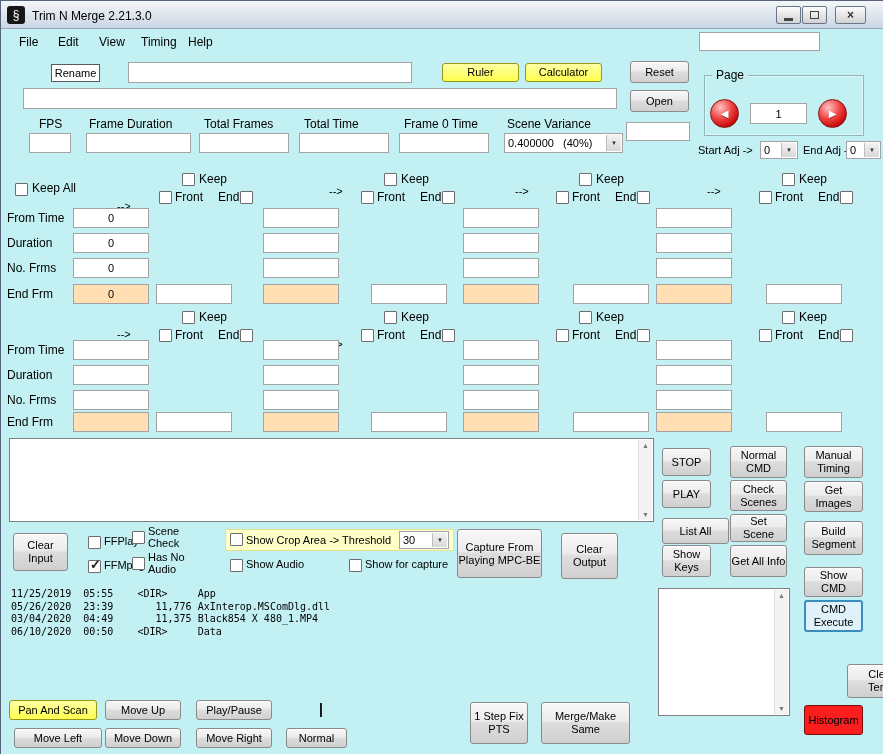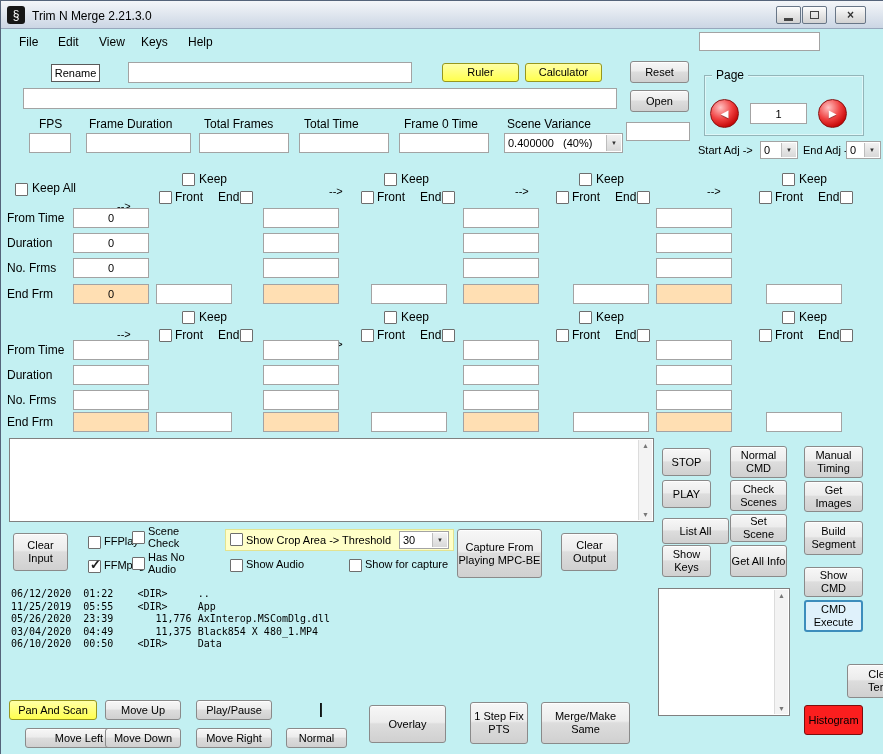--- a/index.html
+++ b/index.html
@@ -58,21 +58,21 @@
       </span>
     <span class="abs wbtn" style="left:834px;top:5px;width:31px;height:18px;font-weight:bold">
         <span>×</span>
       </span>
   </div>
 
   <div class="abs" style="left:0;top:0;width:883px;height:754px" id="gen-menu">
       <span class="abs menu-item" style="left: 18px; top: 34px;">File</span>
       <span class="abs menu-item" style="left: 57px; top: 34px;">Edit</span>
       <span class="abs menu-item" style="left: 98px; top: 34px;">View</span>
-      <span class="abs menu-item" style="left: 140px; top: 34px;">Keys</span>
+      <span class="abs menu-item" style="left: 140px; top: 34px;">Timing</span>
       <span class="abs menu-item" style="left: 187px; top: 34px;">Help</span>
     </div>
   <input class="abs field" style="left: 698px; top: 31px; width: 121px; height: 19px;" value="">
 
   <div class="abs btn flat sm" style="left:50px;top:63px;width:49px;height:18px">Rename</div>
   <input class="abs field" style="left: 127px; top: 61px; width: 284px; height: 21px;">
   <div class="abs btn yellow" style="left:441px;top:62px;width:77px;height:19px">Ruler</div>
   <div class="abs btn yellow" style="left:524px;top:62px;width:77px;height:19px">Calculator</div>
   <div class="abs btn" style="left:629px;top:60px;width:59px;height:22px">Reset</div>
   <input class="abs field" style="left: 22px; top: 87px; width: 594px; height: 21px;">
@@ -264,42 +264,40 @@
   <span class="abs lbl sm" style="left:245px;top:533px">Show Crop Area -&gt; Threshold</span>
   <div class="abs combo" style="left:398px;top:530px;width:50px;height:18px">
     <span class="combo-text">30</span>
     <span class="caret">▼</span>
   </div>
   <span class="abs cb" style="left:229px;top:558px"></span>
   <span class="abs lbl sm" style="left:245px;top:557px">Show Audio</span>
   <span class="abs cb" style="left:348px;top:558px"></span>
   <span class="abs lbl sm" style="left:364px;top:557px">Show for capture</span>
   <div class="abs btn" style="left:456px;top:528px;width:85px;height:49px">Capture From Playing MPC-BE</div>
-  <div class="abs btn" style="left:560px;top:532px;width:57px;height:38px">Clear Output</div>
+  <div class="abs btn" style="left:560px;top:532px;width:57px;height:46px">Clear Output</div>
 
   <div class="abs" style="left:10px;top:587px;width:640px;height:92px;overflow:hidden" id="file-list">
-      <div class="filerow">06/12/2020  01:22    &lt;DIR&gt;     ..</div>
       <div class="filerow">11/25/2019  05:55    &lt;DIR&gt;     App</div>
       <div class="filerow">05/26/2020  23:39       11,776 AxInterop.MSComDlg.dll</div>
       <div class="filerow">03/04/2020  04:49       11,375 Black854 X 480_1.MP4</div>
       <div class="filerow">06/10/2020  00:50    &lt;DIR&gt;     Data</div>
     </div>
 
   <div class="abs panel" style="left:657px;top:587px;width:132px;height:128px">
     <div class="vscroll">
       <span class="varrow">▲</span>
       <span class="varrow">▼</span>
     </div>
   </div>
 
   <div class="abs btn yellow" style="left:8px;top:699px;width:88px;height:20px">Pan And Scan</div>
   <div class="abs btn" style="left:104px;top:699px;width:76px;height:20px">Move Up</div>
   <div class="abs btn" style="left:195px;top:699px;width:76px;height:20px">Play/Pause</div>
   <span class="abs sep" style="left:318px;top:700px">|</span>
-  <div class="abs btn" style="left:24px;top:727px;width:108px;height:20px">Move Left</div>
+  <div class="abs btn" style="left:13px;top:727px;width:88px;height:20px">Move Left</div>
   <div class="abs btn" style="left:104px;top:727px;width:76px;height:20px">Move Down</div>
   <div class="abs btn" style="left:195px;top:727px;width:76px;height:20px">Move Right</div>
   <div class="abs btn" style="left:285px;top:727px;width:61px;height:20px">Normal</div>
-  <div class="abs btn" style="left:368px;top:704px;width:77px;height:38px">Overlay</div>
   <div class="abs btn" style="left:469px;top:701px;width:58px;height:42px">1 Step Fix PTS</div>
   <div class="abs btn" style="left:540px;top:701px;width:89px;height:42px">Merge/Make Same</div>
 
 </div>
 
 </body></html>

